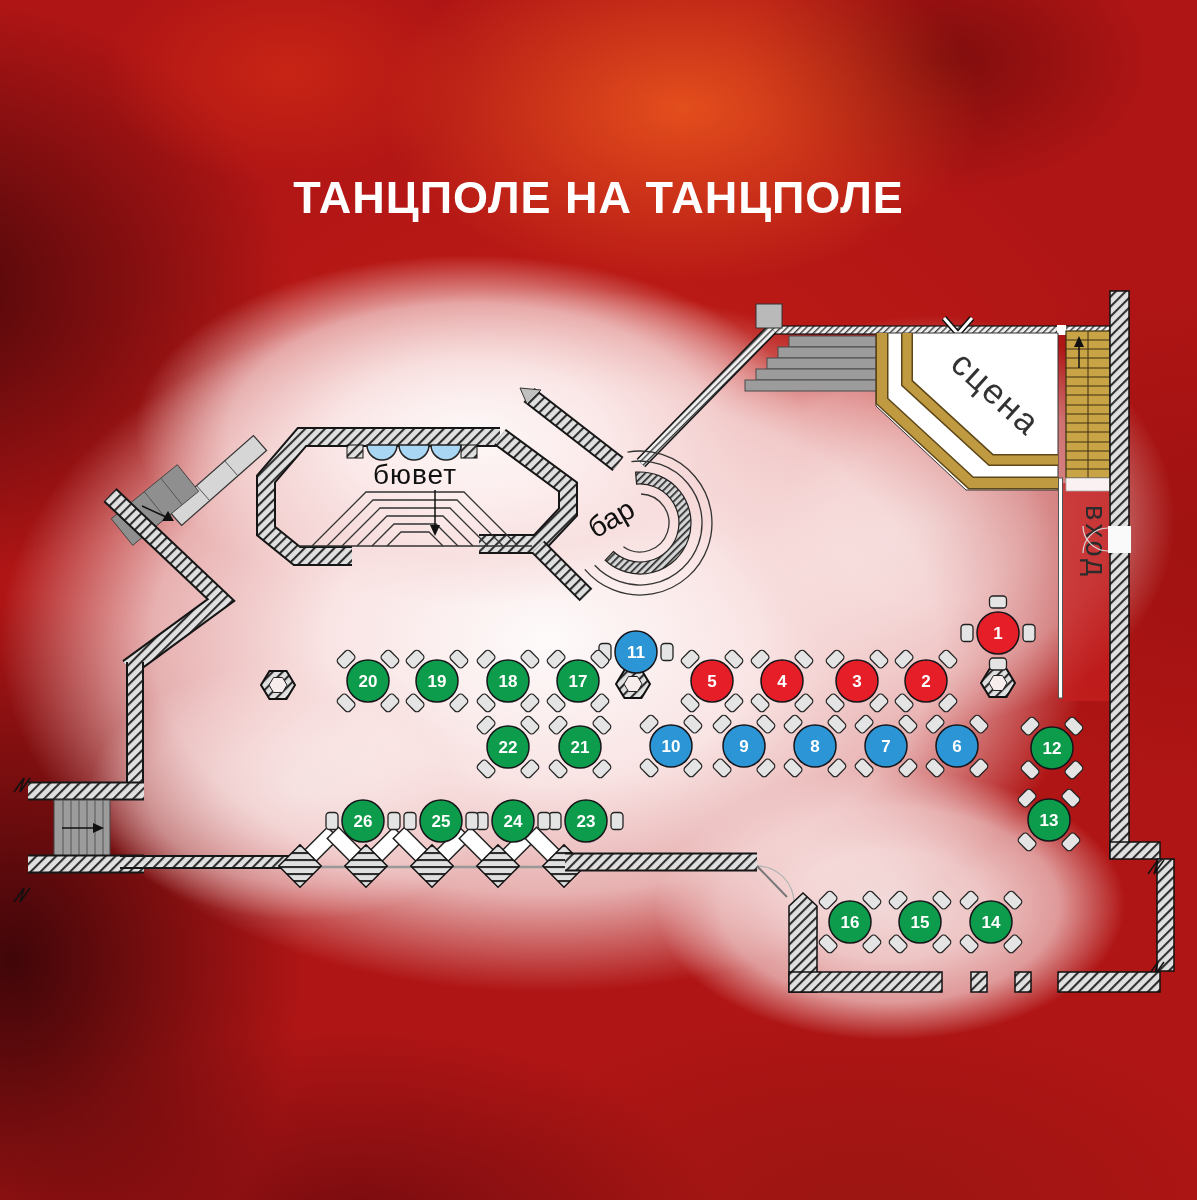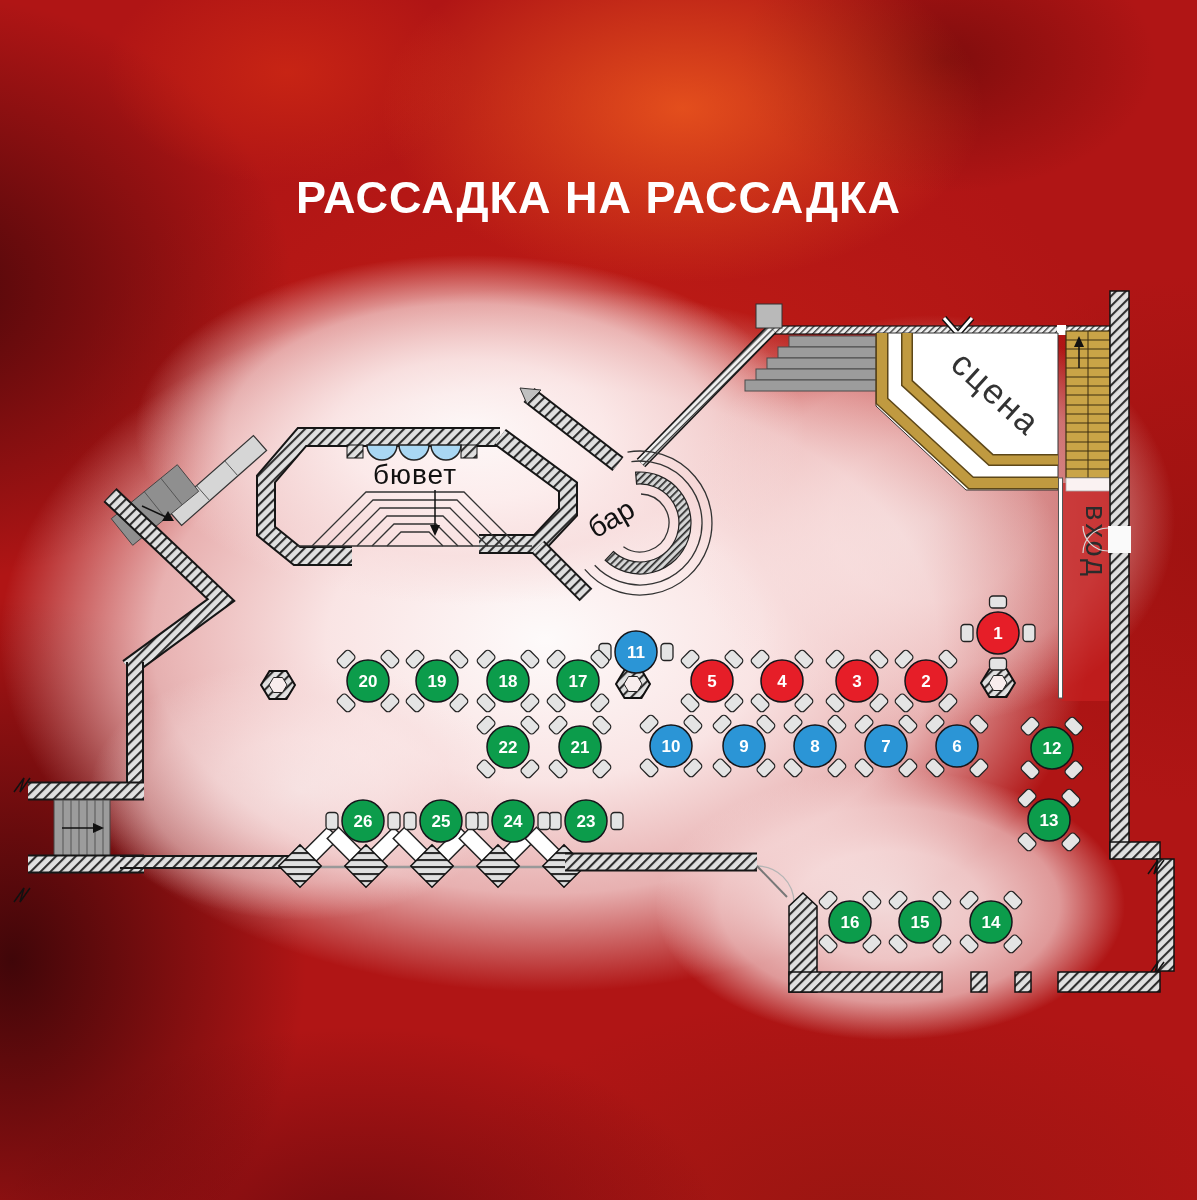--- a/index.html
+++ b/index.html
@@ -22,21 +22,21 @@
     position:absolute;left:0;right:0;top:172px;text-align:center;
     color:#ffffff;font-size:45px;font-weight:700;letter-spacing:1px;
   }
   svg{position:absolute;left:0;top:0;}
   svg text{font-family:"Liberation Sans",sans-serif;}
 </style>
 </head>
 <body>
 
 <div class="canvas">
-  <div class="title">РАССАДКА НА РАССАДКА</div>
+  <div class="title">ТАНЦПОЛЕ НА ТАНЦПОЛЕ</div>
 
   <svg width="1197" height="1200" viewBox="0 0 1197 1200">
     <defs>
       <pattern id="hatch" patternUnits="userSpaceOnUse" width="7" height="7" patternTransform="rotate(45)">
         <rect width="7" height="7" fill="#e0e0e0"></rect>
         <path d="M1,0 V7" stroke="#2e2e2e" stroke-width="2.2"></path>
       </pattern>
       <pattern id="hatchFine" patternUnits="userSpaceOnUse" width="4.5" height="4.5" patternTransform="rotate(45)">
         <rect width="4.5" height="4.5" fill="#efefef"></rect>
         <path d="M0.7,0 V4.5" stroke="#333" stroke-width="1.3"></path>

